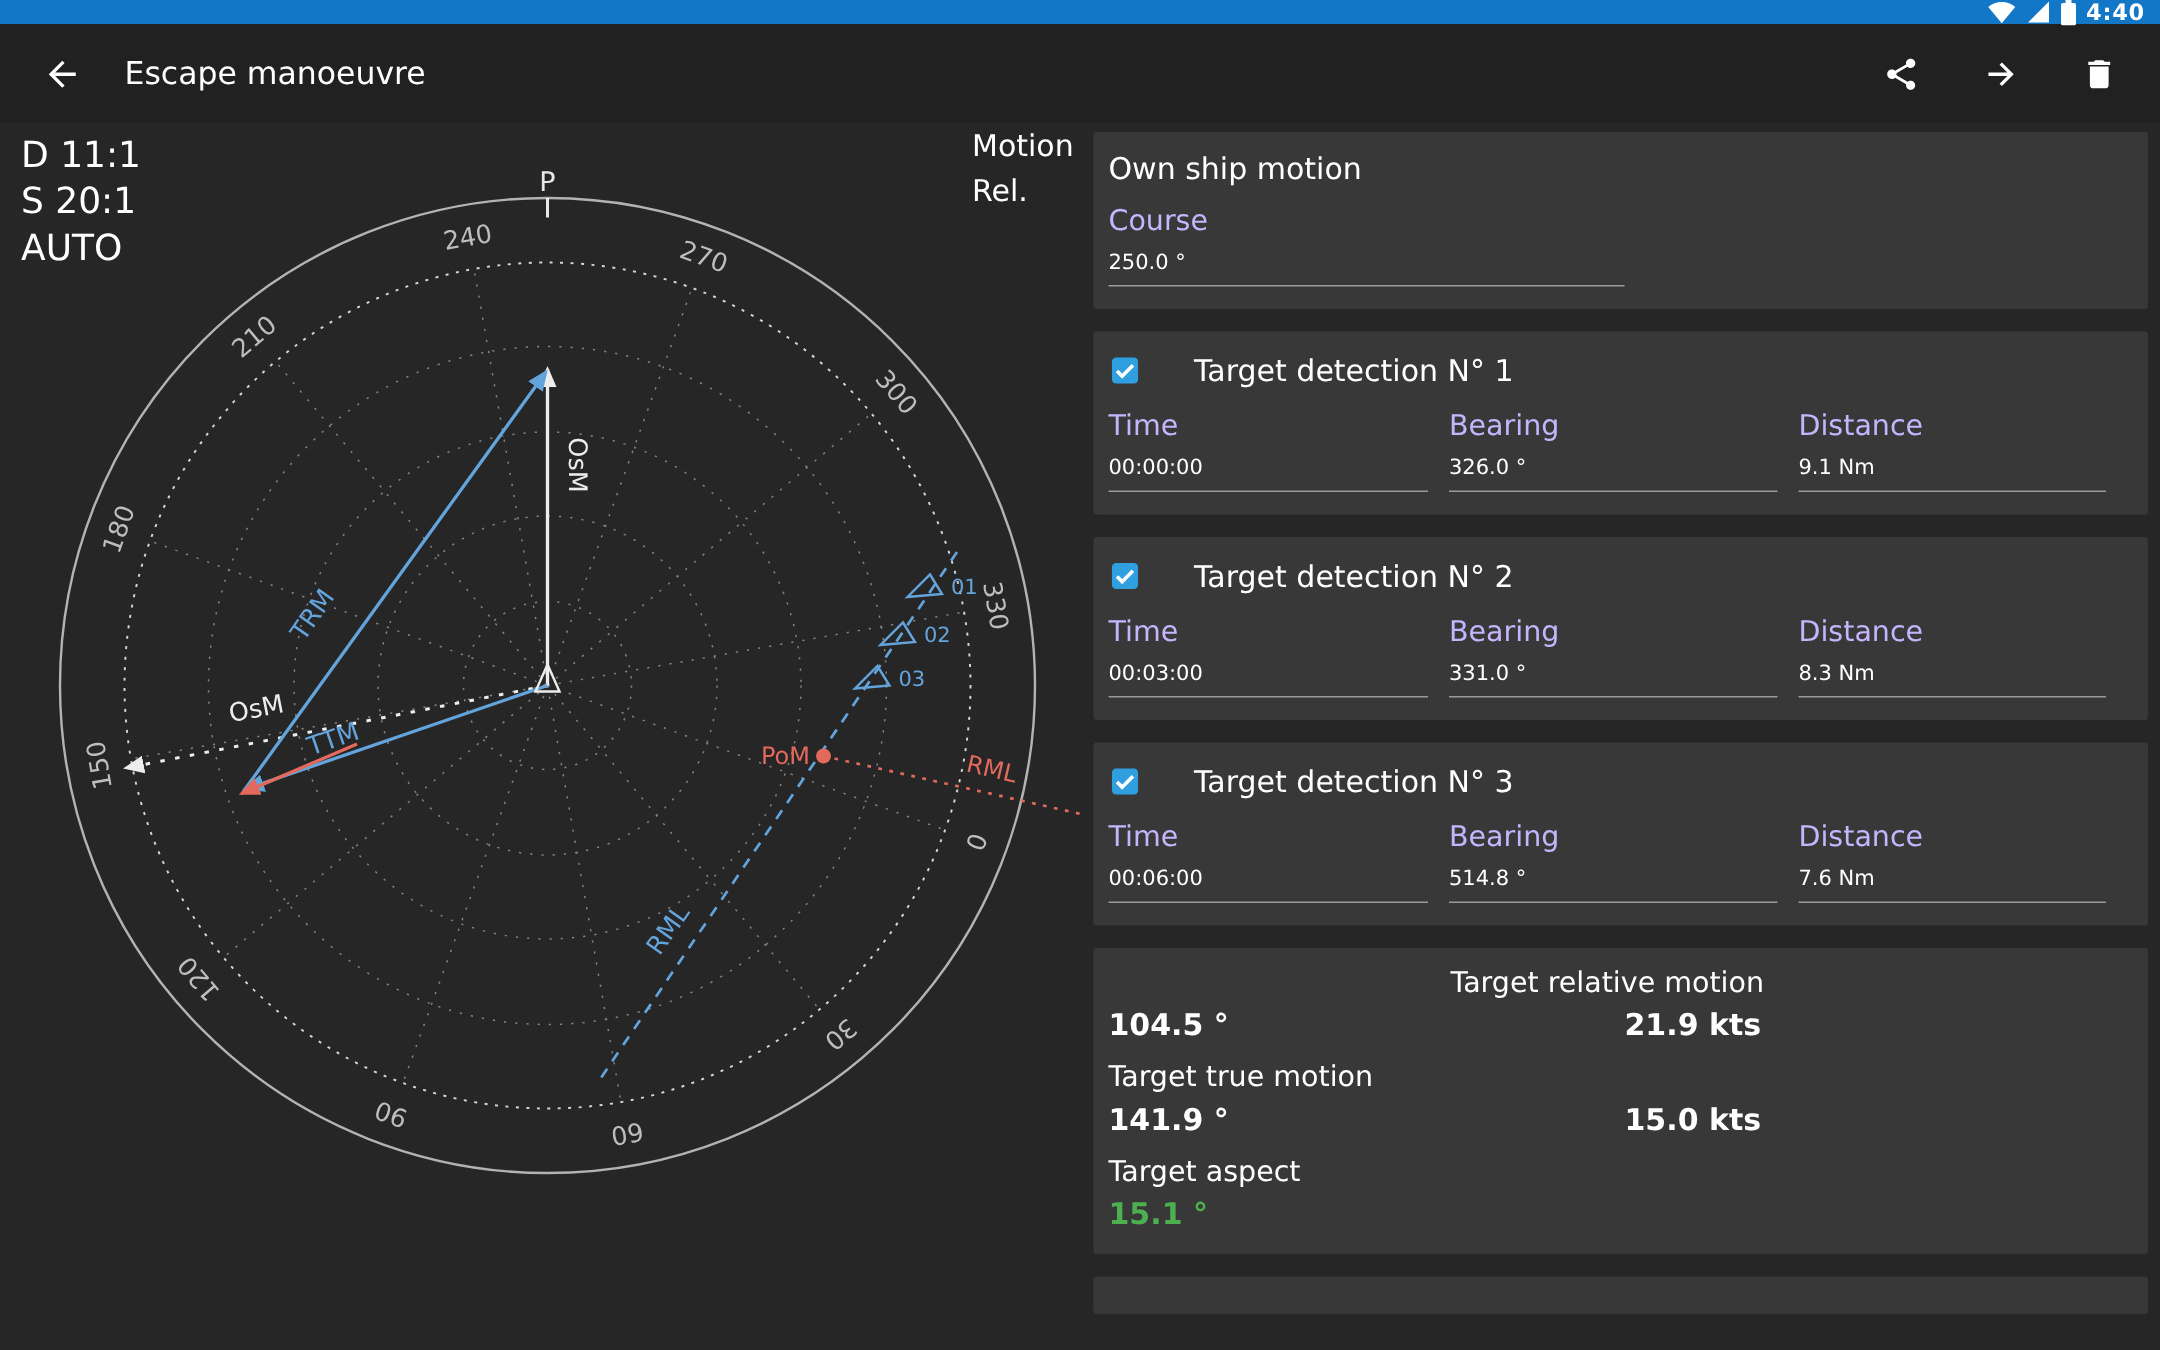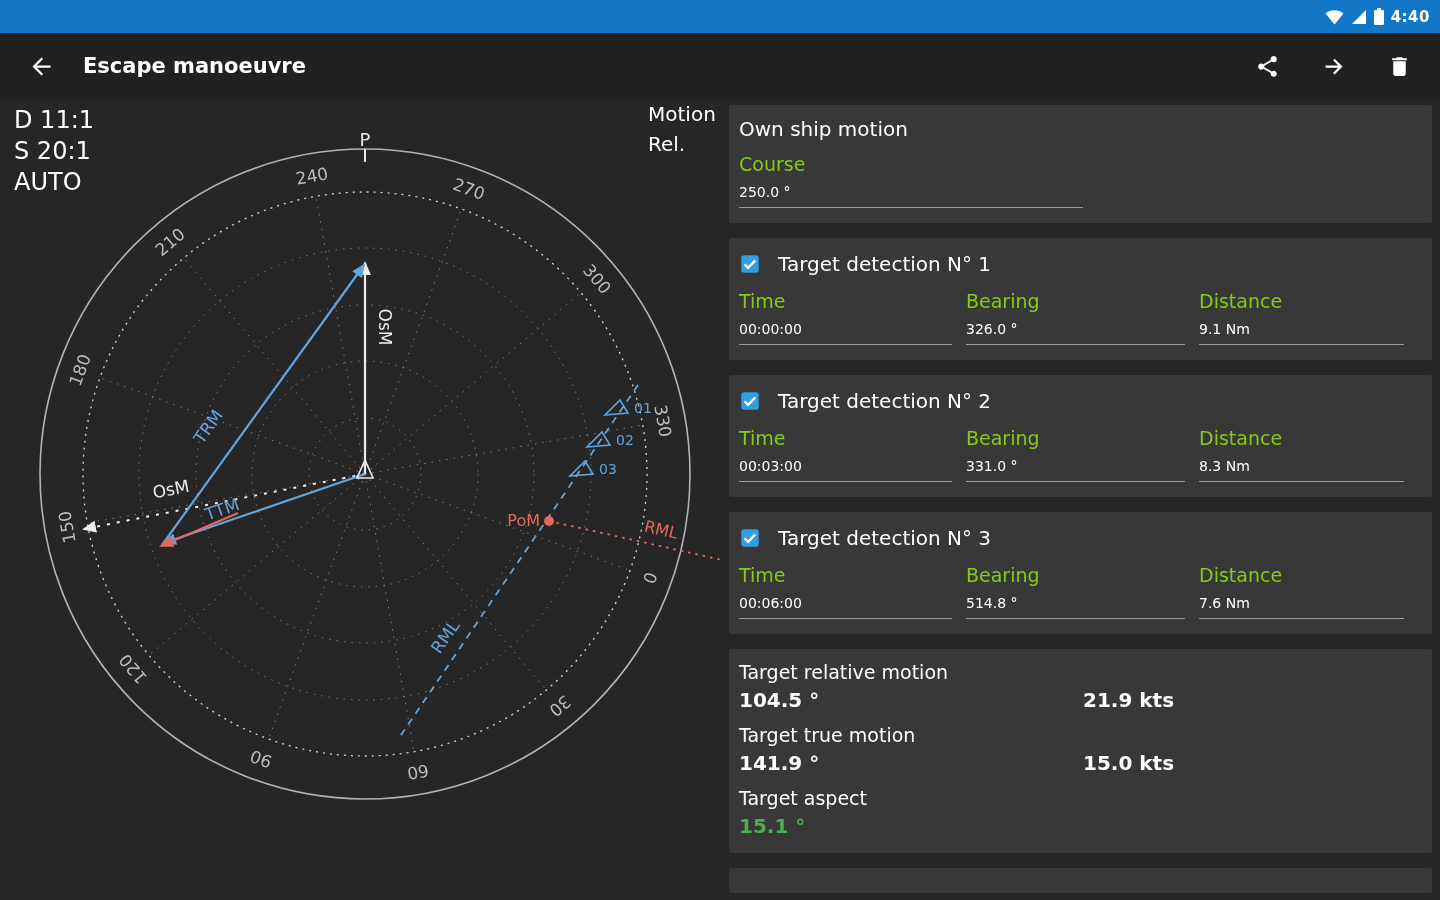--- a/index.html
+++ b/index.html
@@ -4,34 +4,34 @@
 <style>
   * { margin:0; padding:0; box-sizing:border-box; }
   html,body { width:1440px; height:900px; overflow:hidden; }
   body {
     background:#262626;
     color:#fff;
     font-family:"DejaVu Sans","Liberation Sans",sans-serif;
   }
   
   .status-bar {
-    height:33px; background:#1377c8;
+    height:16px; background:#1377c8;
     display:flex; justify-content:flex-end; align-items:center;
     gap:7px; padding:0 10px;
   }
   .status-time { font-size:15px; font-weight:bold; letter-spacing:.5px; }
   .sicon { display:flex; align-items:center; }
   
   .toolbar {
     height:66px; background:#212121;
     display:flex; align-items:center; padding:0 28px;
   }
   .tool-icon { display:flex; align-items:center; cursor:pointer; }
   .back { margin-right:28px; }
-  .toolbar-title { font-size:21px; font-weight:bold; }
+  .toolbar-title { font-size:21px; font-weight:normal; }
   .toolbar-actions { margin-left:auto; display:flex; gap:40px; align-items:center; }
   
   .content { display:flex; height:802px; }
   .radar-area { width:727px; flex:none; position:relative; }
   .overlay-tl { position:absolute; left:14px; top:6px; font-size:24px; line-height:31px; }
   .overlay-tr { position:absolute; left:648px; top:0; font-size:20px; line-height:30px; cursor:pointer; }
   
   .outer-ring { fill:none; stroke:#b3b3b3; stroke-width:1.6; }
   .dotted-ring { fill:none; stroke:#d6d6d6; stroke-width:1.3; stroke-dasharray:2 5; }
   #rings circle { fill:none; stroke:#828282; stroke-width:1; stroke-dasharray:1.5 6; }
@@ -50,32 +50,32 @@
   .tgt { fill:none; stroke:#64a4dc; stroke-width:1.6; }
   .tw { fill:#ededed; font-size:17px; text-anchor:middle; }
   .tb { fill:#64a4dc; font-size:17px; text-anchor:middle; }
   .tb.small { font-size:14px; text-anchor:start; }
   .tr { fill:#e2695b; font-size:16px; text-anchor:middle; }
   .tr.pom { text-anchor:end; }
   
   .panel { flex:1; padding:6px 8px 0 2px; overflow:hidden; }
   .card { background:#383838; border-radius:2px; padding:10px 28px 15px 10px; margin-bottom:15px; }
   .card-title { font-size:20px; line-height:28px; }
-  .card-title-row { display:flex; align-items:center; gap:17px; height:32px; }
+  .card-title-row { display:flex; align-items:center; gap:35px; height:32px; }
   .checkbox { width:22px; height:22px; display:flex; cursor:pointer; }
   .grid2 { display:grid; grid-template-columns:344px 1fr; }
   .grid3 { display:grid; grid-template-columns:227px 233px 1fr; }
-  .flabel { font-size:19px; color:#84cc16; margin:10px 0 9px; }
+  .flabel { font-size:19px; color:#c4b5fd; margin:10px 0 9px; }
   .fvalue {
     font-size:14px; padding-bottom:7px; margin-right:14px;
     border-bottom:1.5px solid #9a9a9a; cursor:text; min-height:24px;
   }
   .field:last-child .fvalue { margin-right:0; }
   .res-title { font-size:19px; margin-top:12px; }
-  .res-title:first-child { margin-top:2px; }
+  .res-title:first-child { margin-top:2px;text-align:center; }
   .res-vals { display:grid; grid-template-columns:344px 1fr; margin-top:5px; font-size:20px; font-weight:bold; }
   .green { color:#4caf50; }
 </style>
 </head>
 <body>
 
 <div class="status-bar">
   <span class="sicon">
     <svg width="19" height="16" viewBox="0 0 19 16">
         <path d="M9.5 15.5 L18.5 4.6 A14 14 0 0 0 0.5 4.6 Z" fill="#fff"></path>

